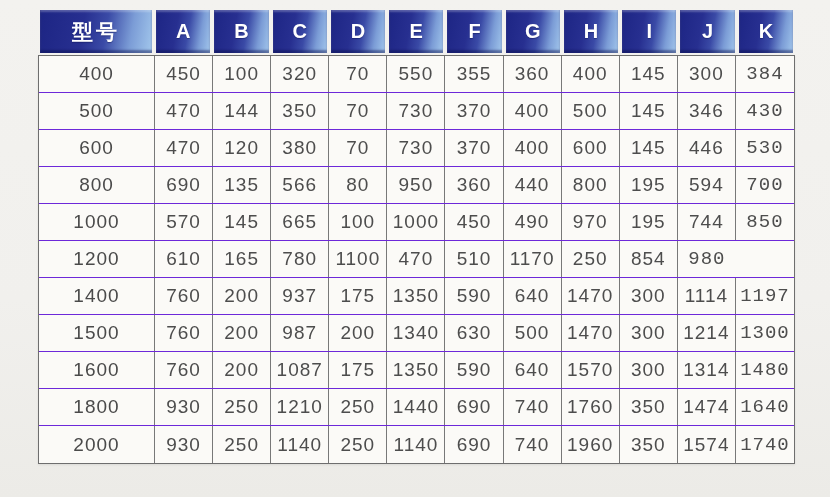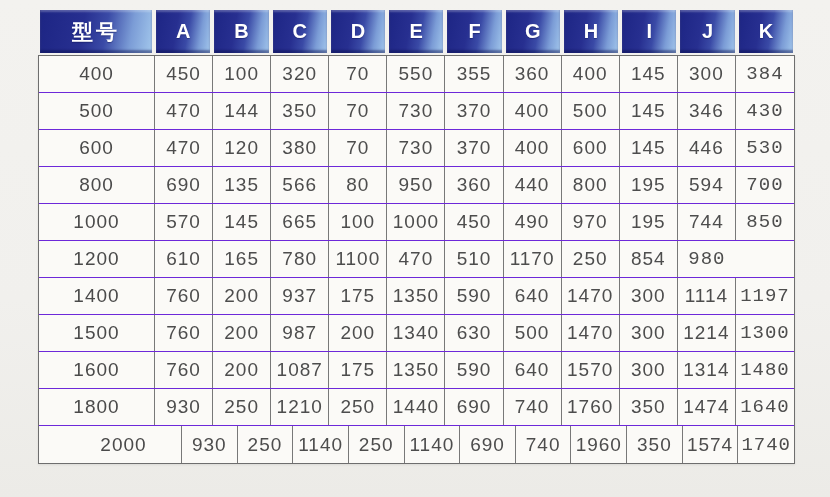--- a/index.html
+++ b/index.html
@@ -52,21 +52,20 @@
   }
   .trow {
     display: grid;
     grid-template-columns: 116px repeat(11, 1fr);
     height: 37px;
     border-bottom: 1px solid #6d28d9;
     box-sizing: border-box;
   }
   .trow:last-child {
     border-bottom: none;
-    padding-left: 27px;
   }
   .tcell {
     display: flex;
     align-items: center;
     justify-content: center;
     font-size: 19px;
     color: #4d4d4d;
     border-right: 1px solid #787878;
     letter-spacing: 1px;
   }

